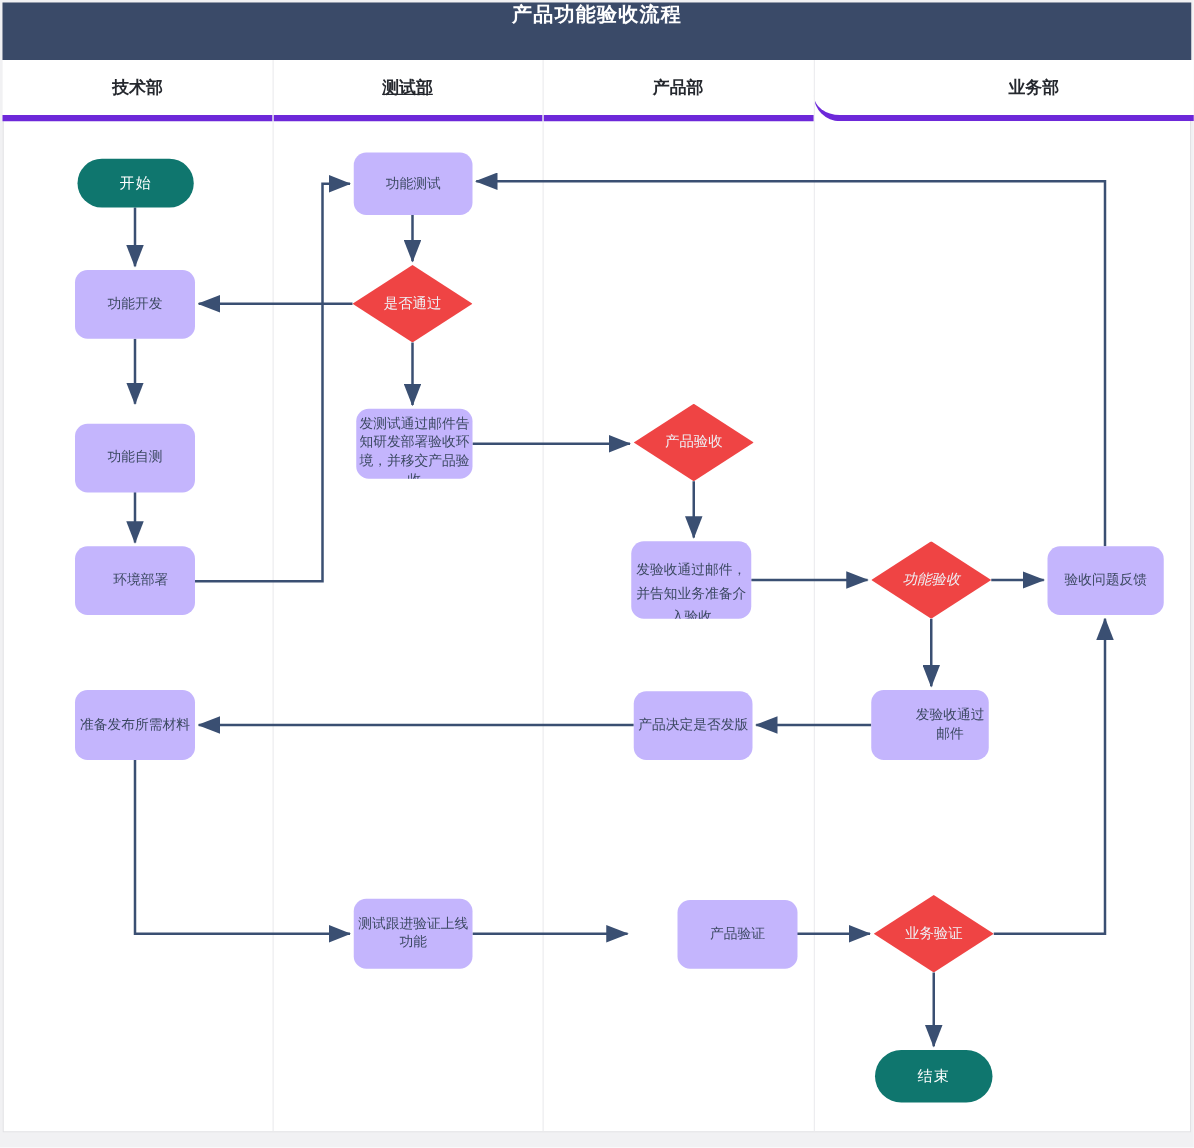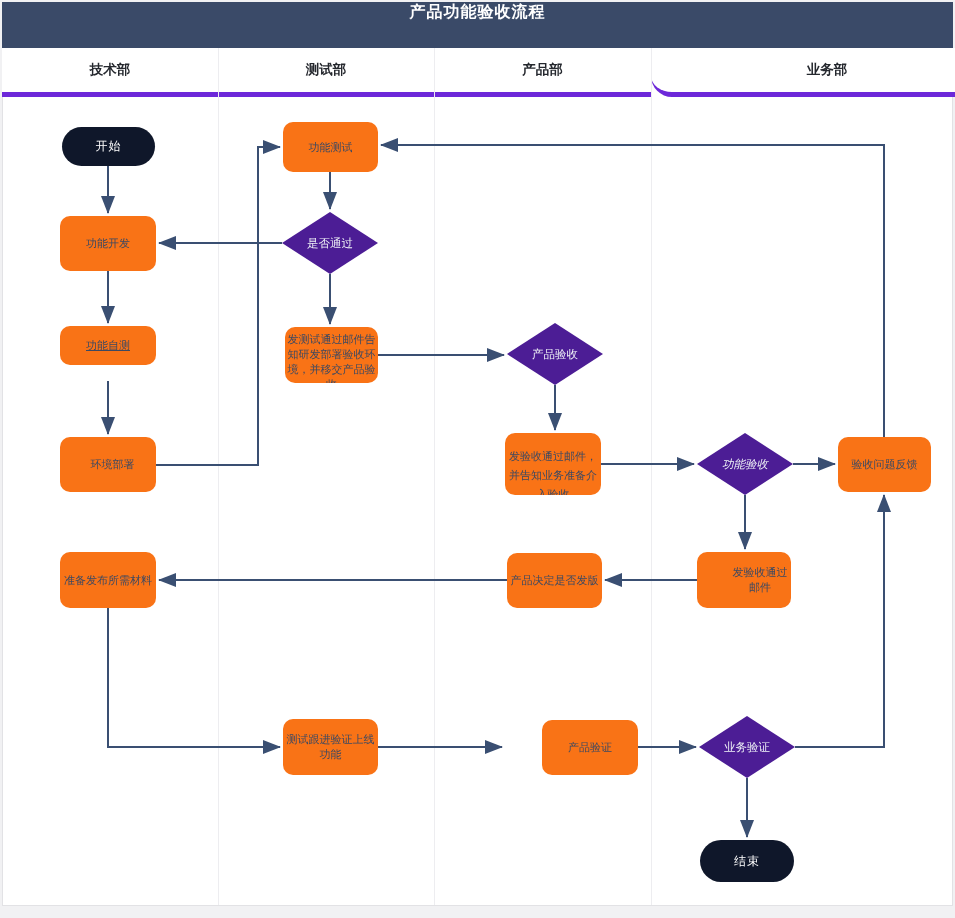--- a/index.html
+++ b/index.html
@@ -30,48 +30,48 @@
     position:absolute; top:48px; bottom:13px; width:1px;
     background:#ededf0;
   }
   .canvas { position:absolute; left:0; top:0; width:955px; height:918px; }
   svg.connectors { position:absolute; left:0; top:0; width:955px; height:918px; }
 
   .node {
     position:absolute; display:flex; align-items:center; justify-content:center;
     text-align:center; font-size:11px; color:#3c4962; line-height:15px;
   }
-  .process { background:#f97316; border-radius:10px; padding:2px 3px; }
+  .process { background:#c4b5fd; border-radius:10px; padding:2px 3px; }
   .pill {
-    background:#0f172a; border-radius:21px; color:#ffffff;
+    background:#0f766e; border-radius:21px; color:#ffffff;
     font-size:12px; letter-spacing:1px;
   }
   .decision {
-    background:#4c1d95; color:#eef1f6; font-size:11.5px;
+    background:#ef4444; color:#eef1f6; font-size:11.5px;
     clip-path:polygon(50% 0, 100% 50%, 50% 100%, 0 50%);
   }
   .textblock {
     display:block; overflow:hidden;
     padding:5px 2px 0 2px; line-height:15px; text-align:center;
   }
   .wrapblock { display:block; padding:14px 2px 0 2px; line-height:19px; text-align:center; overflow:hidden; }
 </style>
 </head>
 <body>
 
 <div class="page"></div>
 
 <div class="titlebar">
   <span>产品功能验收流程</span>
 </div>
 
 <div class="lane-header" style="left:2px;   width:216px;">
     <span>技术部</span>
   </div>
-<div class="lane-header" style="left:218px; width:216px;">
+<div class="lane-header" style="left:218px; width:216px;text-decoration:underline;">
     <span>测试部</span>
   </div>
 <div class="lane-header" style="left:434px; width:217px;">
     <span>产品部</span>
   </div>
 <div class="lane-header" style="left:651px; width:352px;border-radius:21px;">
     <span>业务部</span>
   </div>
 
 <div class="lane-divider" style="left:218px;"></div>
@@ -105,21 +105,21 @@
       <path d="M108,608 L108,747 L280,747" marker-end="url(#arr)"></path>
       <path d="M378,747 L502,747" marker-end="url(#arr)"></path>
       <path d="M601,747 L696,747" marker-end="url(#arr)"></path>
       <path d="M795,747 L884,747 L884,495" marker-end="url(#arr)"></path>
       <path d="M747,778 L747,837" marker-end="url(#arr)"></path>
     </g>
   </svg>
 
   <div class="node pill" style="left:62px; top:127px; width:93px; height:39px;">开始</div>
   <div class="node process" style="left:60px; top:216px; width:96px; height:55px;">功能开发</div>
-  <div class="node process" style="left:60px; top:326px; width:96px; height:39px;text-decoration:underline;">功能自测</div>
+  <div class="node process" style="left:60px; top:339px; width:96px; height:55px;">功能自测</div>
   <div class="node process" style="left:60px; top:437px; width:96px; height:55px;padding-left:12px;">环境部署</div>
   <div class="node process" style="left:60px; top:552px; width:96px; height:56px;">准备发布所需材料</div>
 
   <div class="node process" style="left:283px; top:122px; width:95px; height:50px;">功能测试</div>
   <div class="node decision" style="left:282px; top:212px; width:96px; height:62px;">是否通过</div>
   <div class="node process textblock" style="left:285px; top:327px; width:93px; height:56px;">发测试通过邮件告知研发部署验收环境，并移交产品验收</div>
   <div class="node process" style="left:283px; top:719px; width:95px; height:56px;">测试跟进验证上线功能</div>
 
   <div class="node decision" style="left:507px; top:323px; width:96px; height:62px;">产品验收</div>
   <div class="node process wrapblock" style="left:505px; top:433px; width:96px; height:62px;">发验收通过邮件，并告知业务准备介入验收</div>

